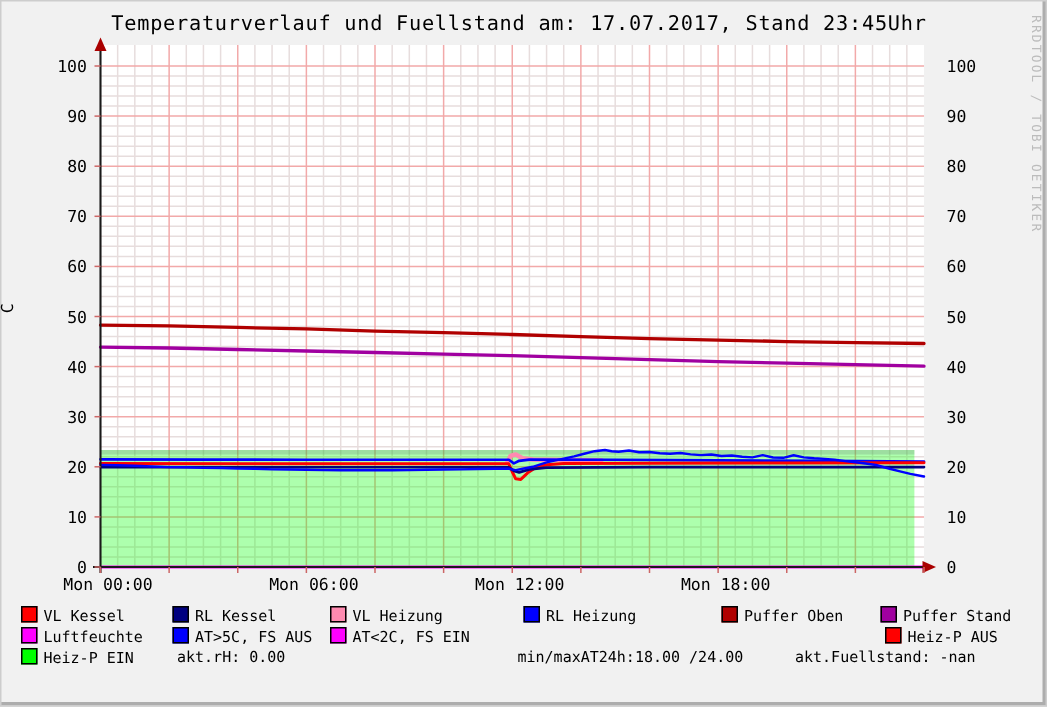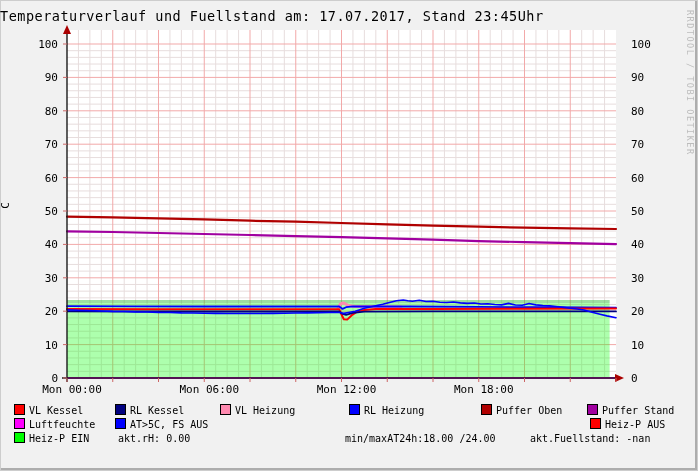--- a/index.html
+++ b/index.html
@@ -1,21 +1,21 @@
 <!DOCTYPE html>
 <html><head>
 <meta charset="utf-8">
 <style>
   html,body{margin:0;padding:0;background:#d8d8d8;}
   .screen{
     position:relative;width:698px;height:471px;background:#f1f1f1;overflow:hidden;
     font-family:"DejaVu Sans Mono","Liberation Mono",monospace;color:#000;
     box-shadow:inset 0 0 0 1px #cdcdcd, inset -3px -3px 0 #adadad;
   }
-  .title{position:absolute;top:8px;left:0;width:692px;text-align:left;
+  .title{position:absolute;top:8px;left:0;width:692px;text-align:center;
     font-size:13.5px;letter-spacing:0.5px;white-space:pre;}
   .ylabel{position:absolute;left:-15px;top:199px;width:40px;text-align:center;
     font-size:11px;transform:rotate(-90deg);}
   .watermark{position:absolute;right:3px;top:10px;font-size:8.5px;letter-spacing:1.5px;
     color:#bcbcbc;writing-mode:vertical-rl;white-space:pre;}
   svg#chart{position:absolute;left:0;top:0;}
   svg text{font-family:"DejaVu Sans Mono","Liberation Mono",monospace;font-size:11px;fill:#000;}
   .legend{position:absolute;left:0;top:0;width:698px;height:471px;pointer-events:none;}
   .li{position:absolute;font-size:10px;line-height:13px;white-space:pre;}
   .sw{display:inline-block;width:9px;height:9px;border:1px solid #000;
@@ -207,20 +207,21 @@
 
     <div class="li" style="left:14px;top:404px"><span class="sw" style="background-color: rgb(255, 0, 0);"></span><span>VL Kessel</span></div>
     <div class="li" style="left:115px;top:404px"><span class="sw" style="background-color: rgb(0, 0, 128);"></span><span>RL Kessel</span></div>
     <div class="li" style="left:220px;top:404px"><span class="sw" style="background-color: rgb(255, 138, 176);"></span><span>VL Heizung</span></div>
     <div class="li" style="left:349px;top:404px"><span class="sw" style="background-color: rgb(0, 0, 255);"></span><span>RL Heizung</span></div>
     <div class="li" style="left:481px;top:404px"><span class="sw" style="background-color: rgb(176, 0, 0);"></span><span>Puffer Oben</span></div>
     <div class="li" style="left:587px;top:404px"><span class="sw" style="background-color: rgb(160, 0, 160);"></span><span>Puffer Stand</span></div>
 
     <div class="li" style="left:14px;top:418px"><span class="sw" style="background-color: rgb(255, 0, 255);"></span><span>Luftfeuchte</span></div>
     <div class="li" style="left:115px;top:418px"><span class="sw" style="background-color: rgb(0, 0, 255);"></span><span>AT&gt;5C, FS AUS</span></div>
+    <div class="li" style="left:220px;top:418px"><span class="sw" style="background-color: rgb(255, 0, 255);"></span><span>AT&lt;2C, FS EIN</span></div>
     <div class="li" style="left:590px;top:418px"><span class="sw" style="background-color: rgb(255, 0, 0);"></span><span>Heiz-P AUS</span></div>
 
     <div class="li" style="left:14px;top:432px"><span class="sw" style="background-color: rgb(0, 255, 0);"></span><span>Heiz-P EIN</span></div>
     <div class="li" style="left:118px;top:432px"><span>akt.rH: 0.00</span></div>
     <div class="li" style="left:345px;top:432px"><span>min/maxAT24h:18.00 /24.00</span></div>
     <div class="li" style="left:530px;top:432px"><span>akt.Fuellstand: -nan</span></div>
 
   </div>
 </div>
 

